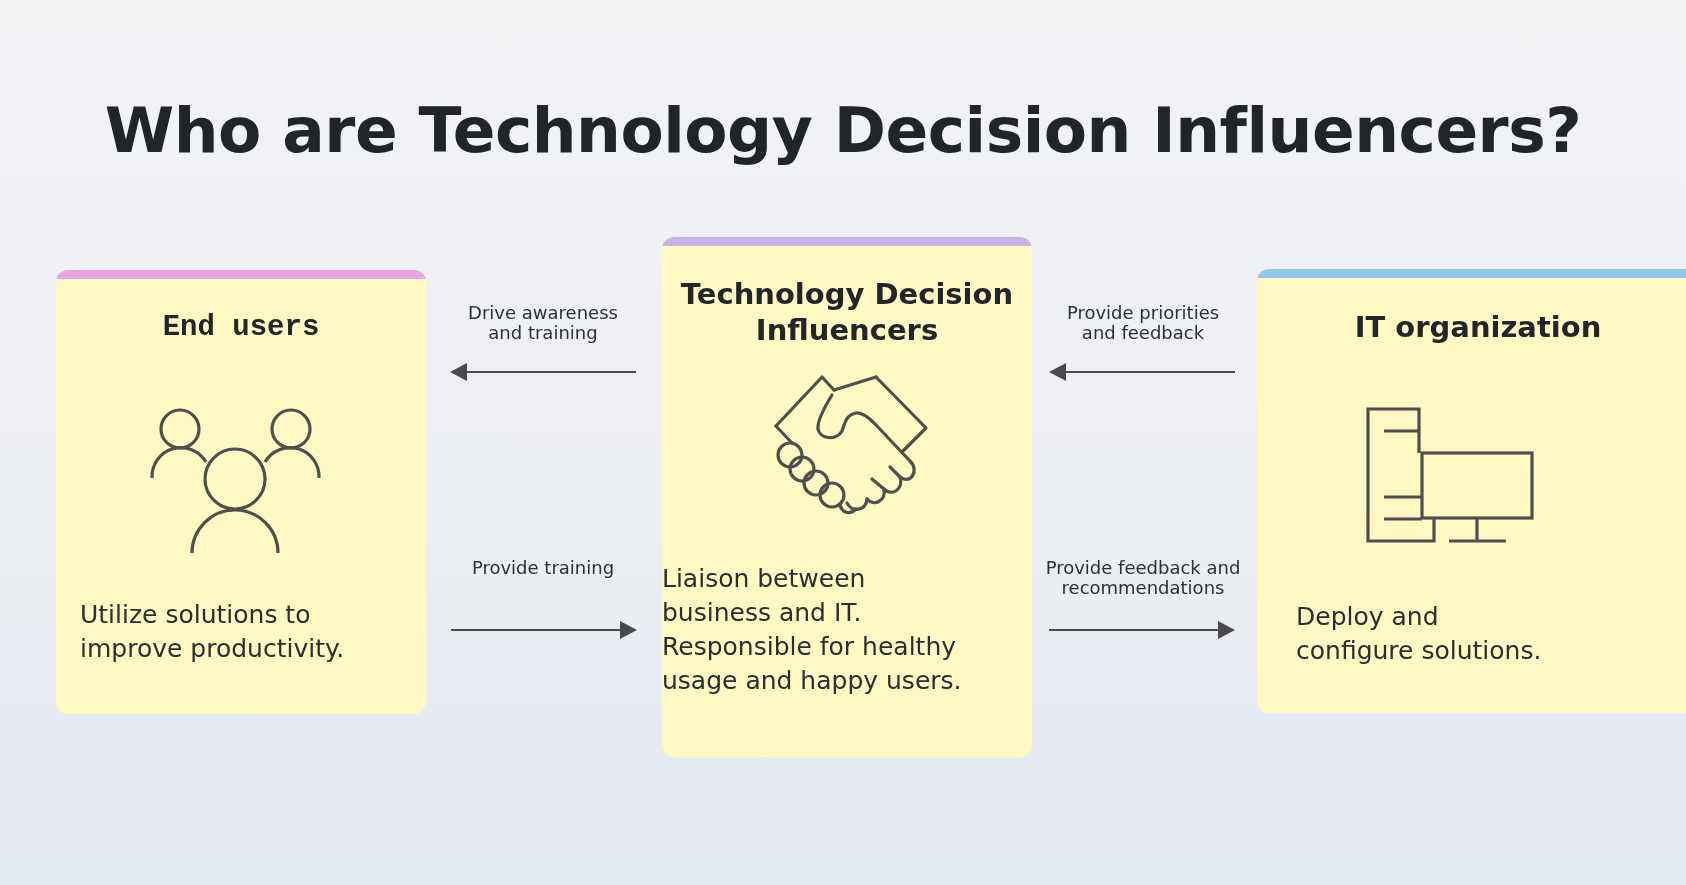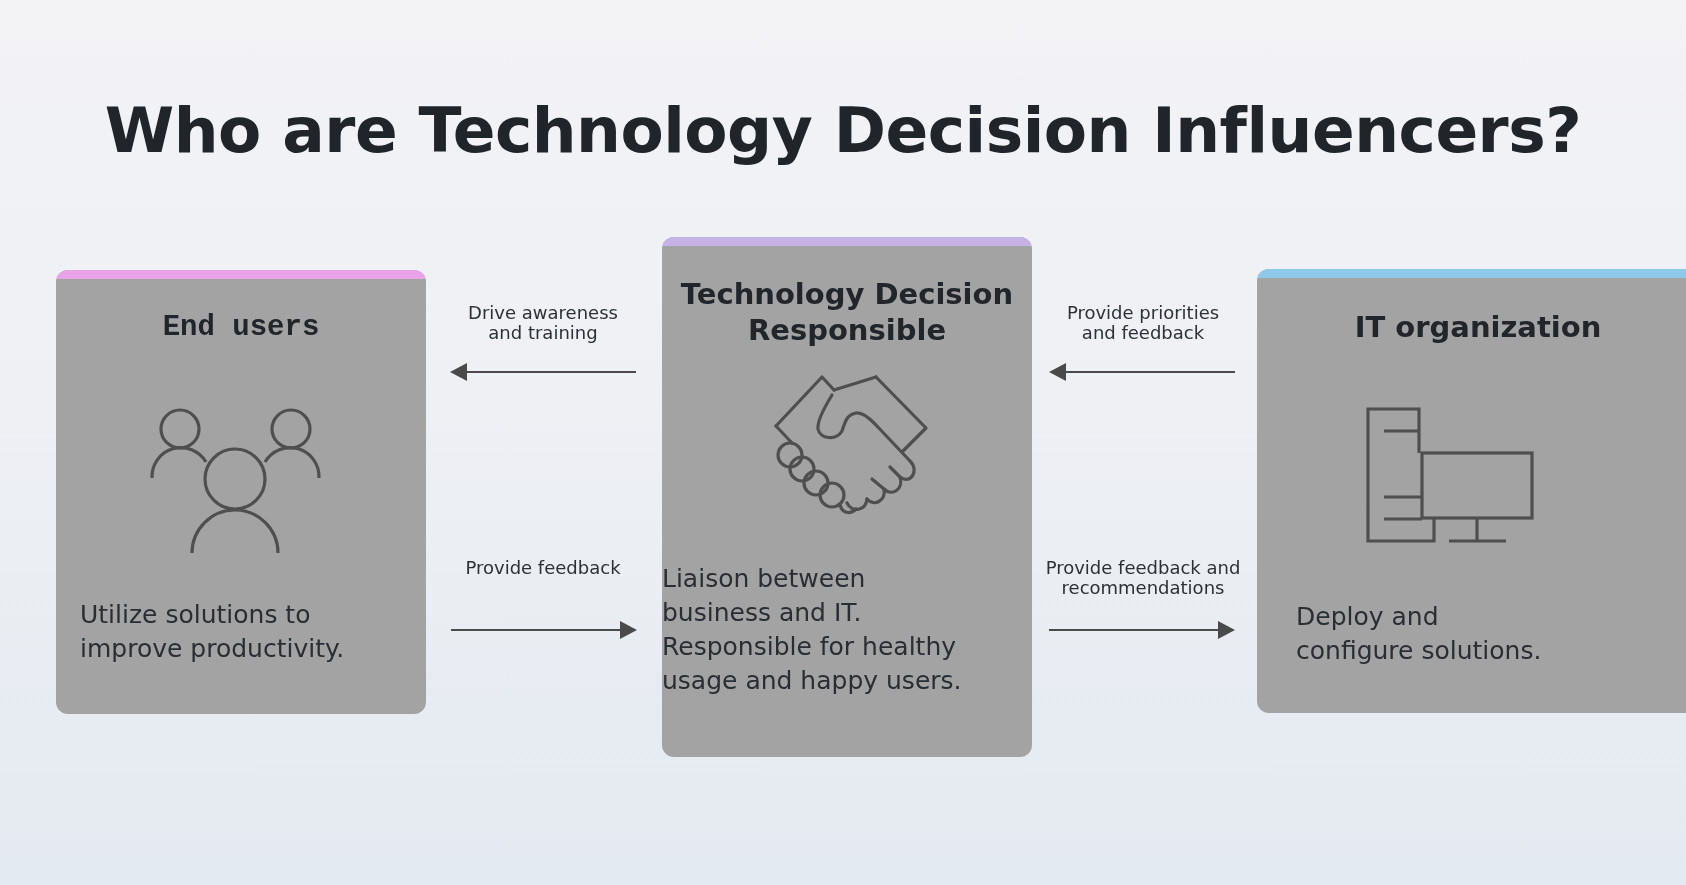--- a/index.html
+++ b/index.html
@@ -23,21 +23,21 @@
       text-align: center;
       font-weight: bold;
       font-size: 63px;
       letter-spacing: -0.5px;
       color: #21252a;
       margin: 0;
       line-height: 86px;
     }
     .card {
       position: absolute;
-      background: #a3a3a3;
+      background: #fef9c3;
       border-radius: 12px;
       overflow: hidden;
       box-sizing: border-box;
     }
     .card .topbar {
       position: absolute;
       left: 0; top: 0;
       width: 100%;
       height: 9px;
     }
@@ -110,21 +110,21 @@
   <p class="card-desc" style="top:328px;margin-left:24px;">
     <span class="line">Utilize solutions to</span>
     <span class="line">improve productivity.</span>
   </p>
 </div>
 
 <div class="card" style="left:662px; top:237px; width:370px; height:520px;">
   <div class="topbar" style="background:#c5b3e6;"></div>
   <h2 class="card-title" style="top:39px;">
     <span class="line">Technology Decision</span>
-    <span class="line">Responsible</span>
+    <span class="line">Influencers</span>
   </h2>
   <div class="icon" style="left:110px; top:136px;">
     <svg width="160" height="150" viewBox="0 0 160 150" fill="none" stroke="#4f4f4f" stroke-width="3.2" stroke-linejoin="round" stroke-linecap="round">
 
       <path d="M4 53 L50 4 L62 17"></path>
 
       <path d="M104 4 L154 55 L130 79"></path>
 
       <path d="M62 17 L104 4 M60 22 C52 35 45 48 46 56 C48 66 64 68 70 58 C73 50 74 42 84 40 C92 39 100 48 104 52 L138 88 C148 98 138 112 128 104 L118 94"></path>
 
@@ -175,21 +175,21 @@
   <span class="line">and training</span>
 </div>
 <div class="arrow" style="left:450px; top:362px;">
   <svg width="188" height="20" viewBox="0 0 188 20">
     <line x1="14" y1="10" x2="186" y2="10" stroke="#4a4a4a" stroke-width="2"></line>
     <polygon points="0,10 17,1 17,19" fill="#4a4a4a"></polygon>
   </svg>
 </div>
 
 <div class="flow-label" style="left:428px; top:558px;">
-  <span class="line">Provide feedback</span>
+  <span class="line">Provide training</span>
 </div>
 <div class="arrow" style="left:451px; top:620px;">
   <svg width="188" height="20" viewBox="0 0 188 20">
     <line x1="0" y1="10" x2="172" y2="10" stroke="#4a4a4a" stroke-width="2"></line>
     <polygon points="186,10 169,1 169,19" fill="#4a4a4a"></polygon>
   </svg>
 </div>
 
 <div class="flow-label" style="left:1028px; top:303px;">
   <span class="line">Provide priorities</span>

